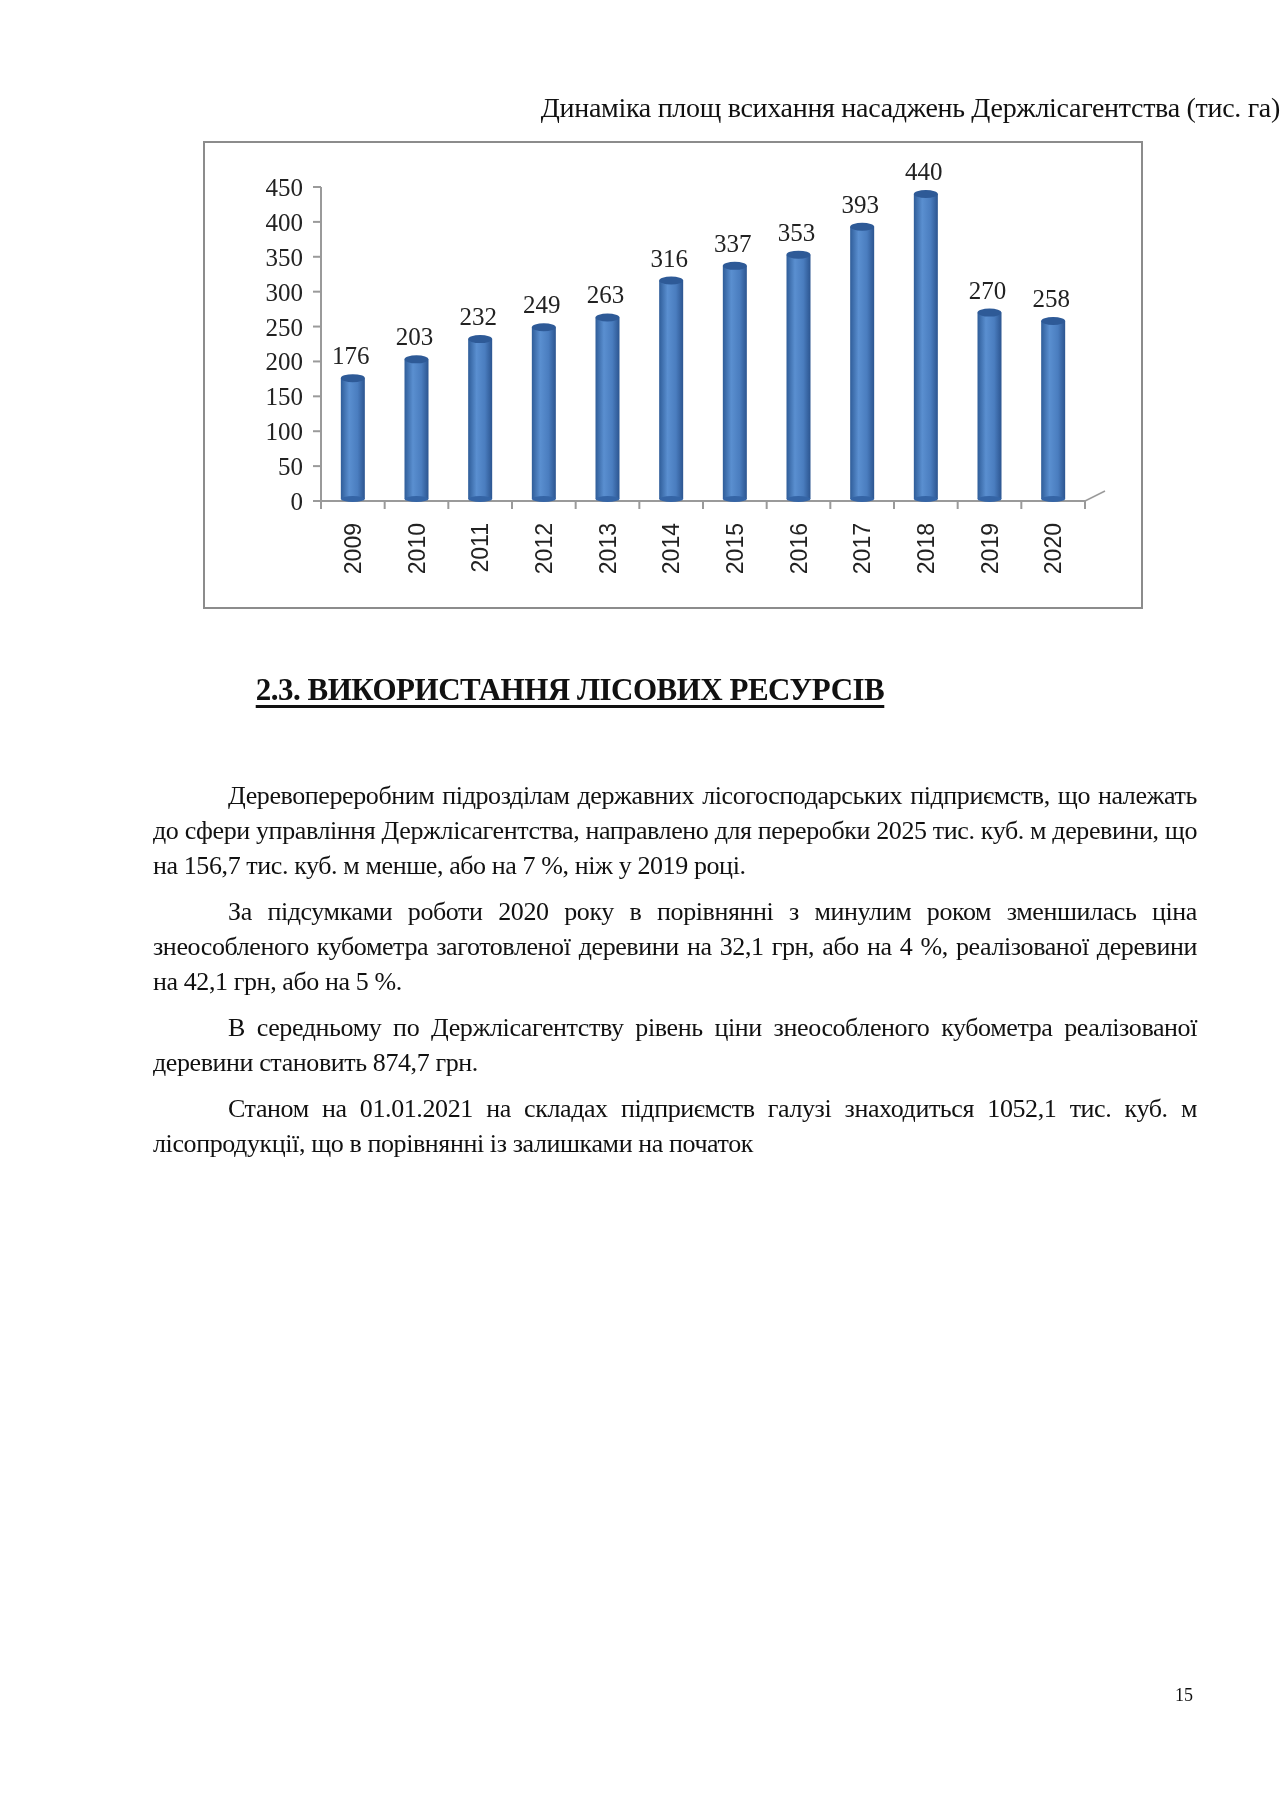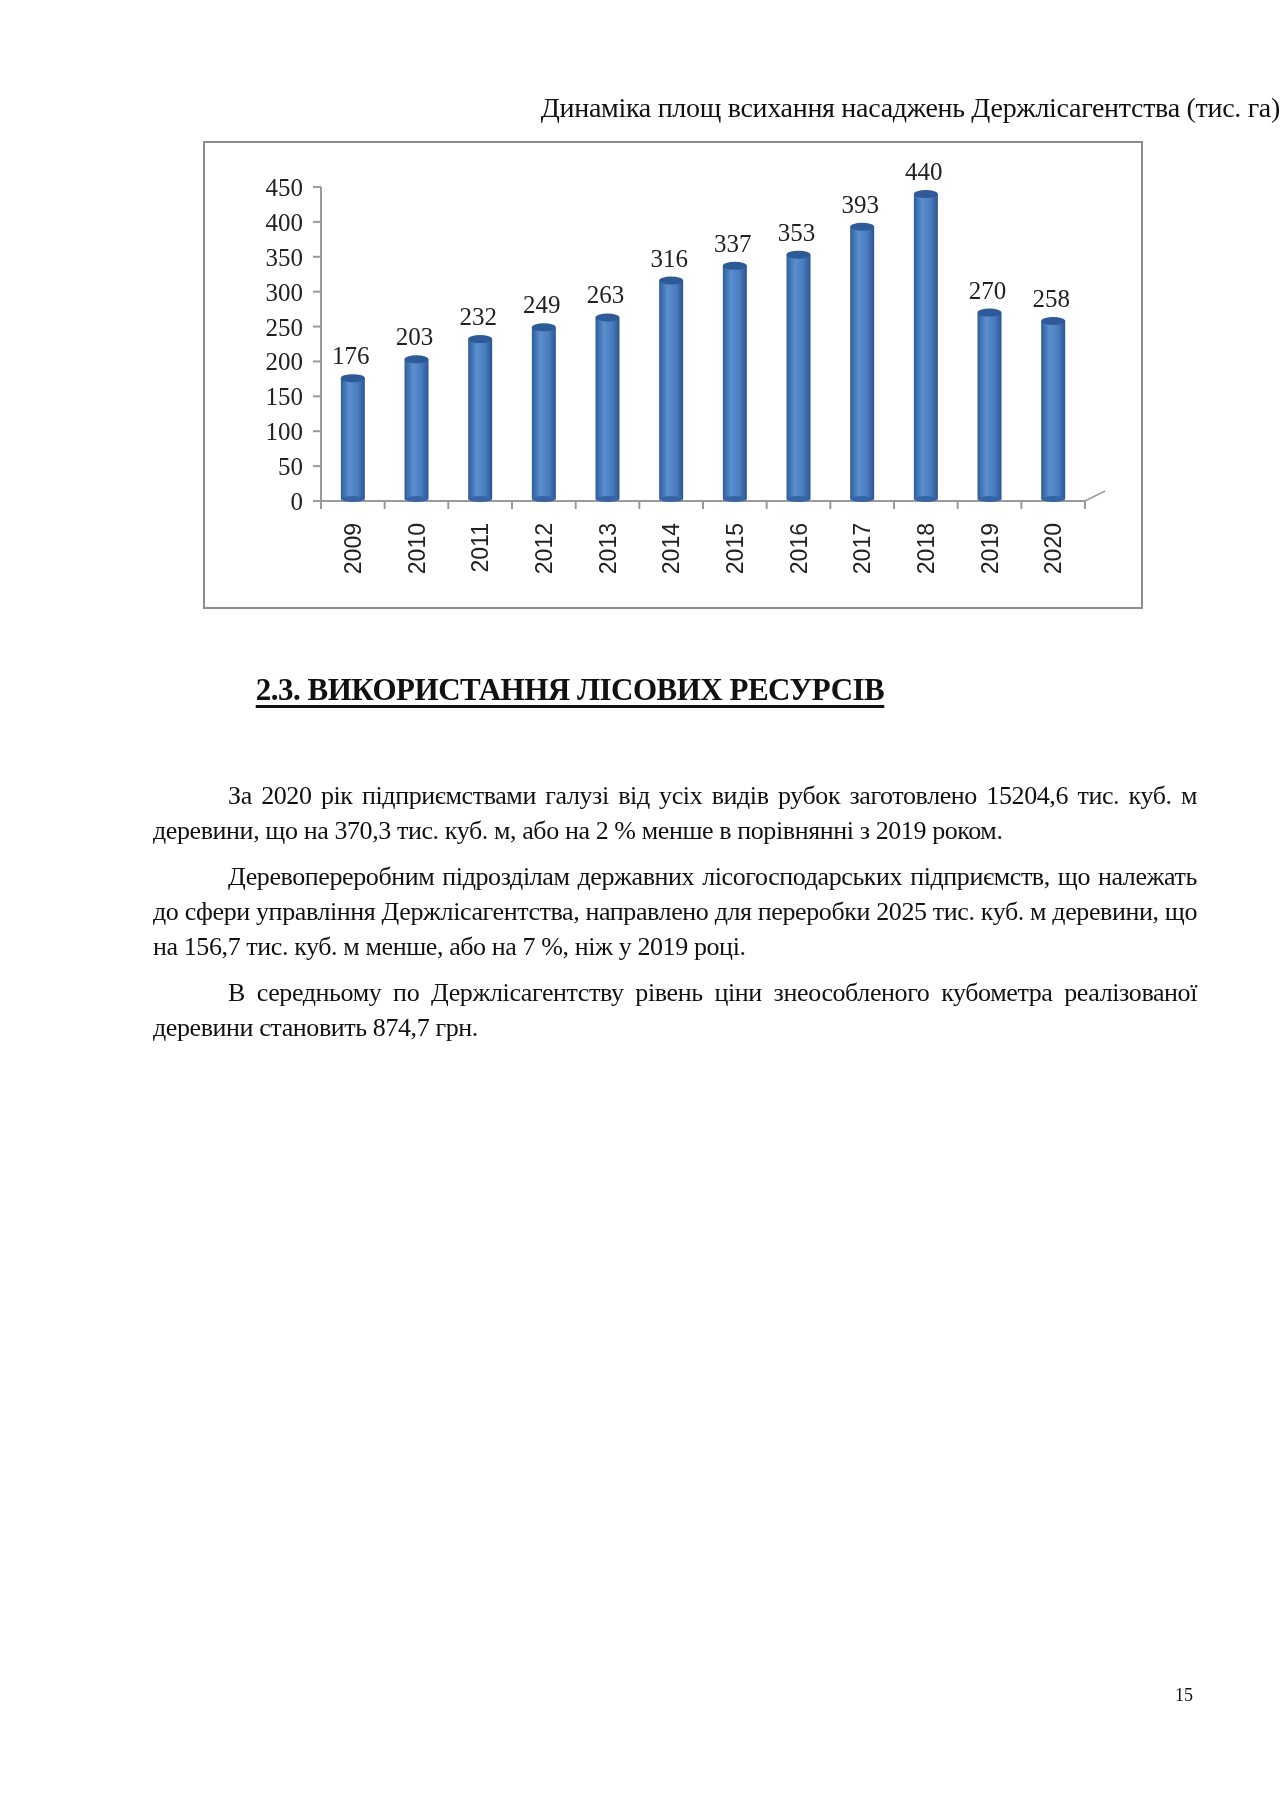--- a/index.html
+++ b/index.html
@@ -161,18 +161,19 @@
         <text x="718.8333333333333" y="36.97777777777776" text-anchor="middle" font-size="25" fill="#222" font-family="Liberation Serif, serif">440</text>
         <text x="782.5" y="155.6" text-anchor="middle" font-size="25" fill="#222" font-family="Liberation Serif, serif">270</text>
         <text x="846.1666666666666" y="163.97333333333333" text-anchor="middle" font-size="25" fill="#222" font-family="Liberation Serif, serif">258</text>
       </g>
   </svg>
 </div>
 
 <div class="section-heading">2.3. ВИКОРИСТАННЯ ЛІСОВИХ РЕСУРСІВ</div>
 
 <div class="body-text">
-  <p class="para">За 2020 рік підприємствами галузі від усіх видів рубок заготовлено 15204,6 тис. куб. м деревини, що на 370,3 тис. куб. м, або на 2 % менше в порівнянні з 2019 роком.</p>
   <p class="para">Деревопереробним підрозділам державних лісогосподарських підприємств, що належать до сфери управління Держлісагентства, направлено для переробки  2025 тис. куб. м деревини, що на 156,7 тис. куб. м менше, або на 7 %, ніж у 2019 році.</p>
+  <p class="para">За підсумками роботи 2020 року в порівнянні з минулим роком зменшилась ціна знеособленого кубометра заготовленої деревини на   32,1 грн, або на 4 %, реалізованої деревини на  42,1 грн, або на 5 %.</p>
   <p class="para">В середньому по Держлісагентству рівень ціни знеособленого кубометра реалізованої деревини становить 874,7 грн.</p>
+  <p class="para">Станом на 01.01.2021 на складах підприємств галузі знаходиться 1052,1 тис. куб. м лісопродукції, що в порівнянні із залишками на початок</p>
 </div>
 
 <div class="page-number">15</div>
 
 </body></html>

